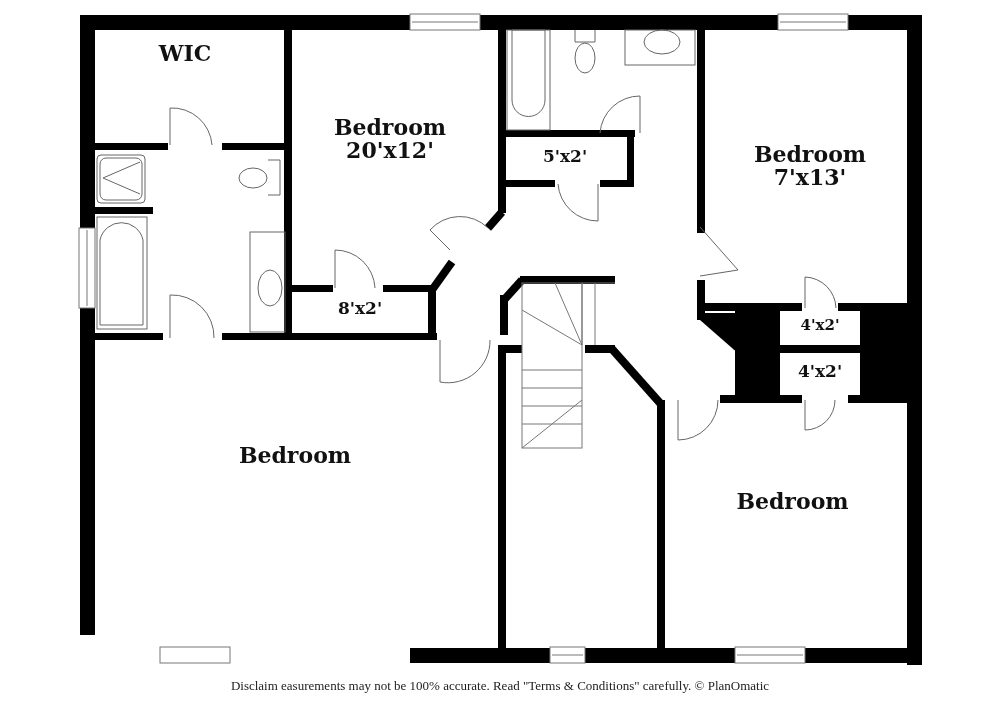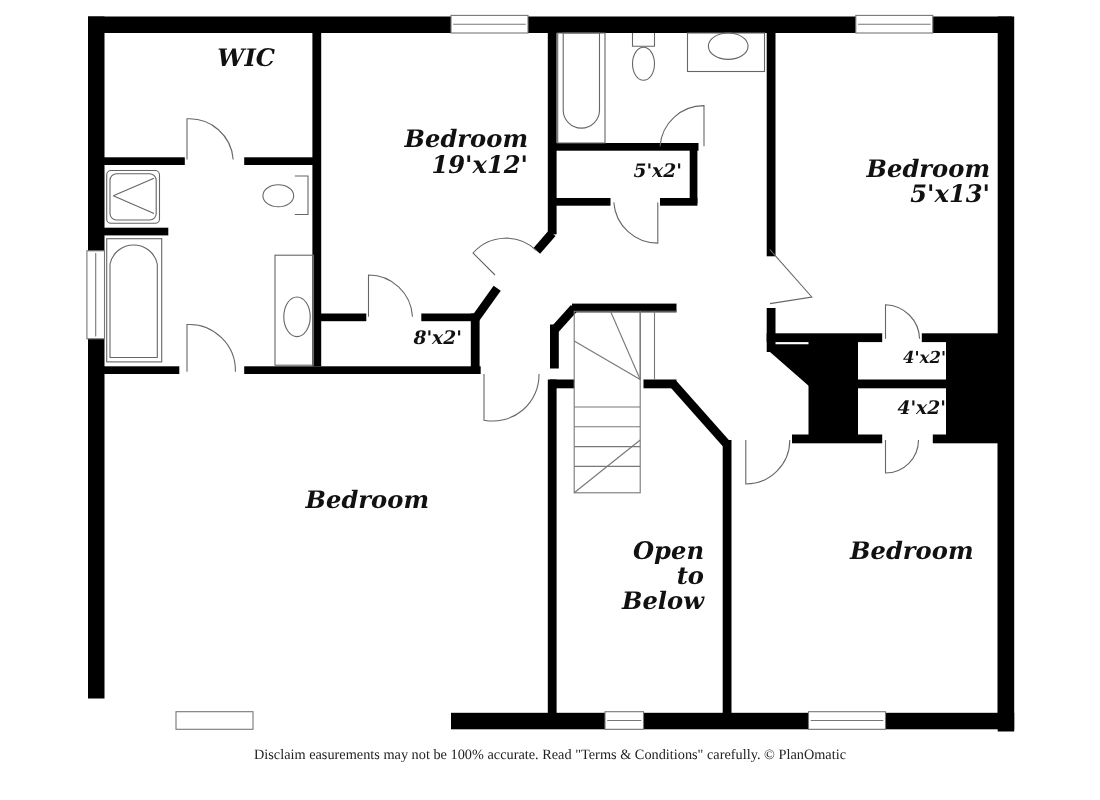--- a/index.html
+++ b/index.html
@@ -1,19 +1,19 @@
 <!DOCTYPE html>
 <html><head>
 <meta charset="utf-8">
 <style>
   html, body { margin:0; padding:0; background:#ffffff; }
   body { width:1000px; height:727px; position:relative; overflow:hidden; font-family:"DejaVu Serif", serif; }
   .plan { position:absolute; left:0; top:0; width:1000px; height:727px; }
   .wall { position:absolute; background:#000; }
-  .label { position:absolute; text-align:right; font-weight:bold; color:#111; line-height:1.05; font-family:"DejaVu Serif", serif;font-style:italic; }
+  .label { position:absolute; text-align:center; font-weight:bold; color:#111; line-height:1.05; font-family:"DejaVu Serif", serif; }
   .label span { display:block; }
   .lg { font-size:22px; }
   .md { font-size:17px; }
   .sm { font-size:15px; }
   .disclaimer { position:absolute; left:0; width:1000px; top:678px; text-align:center; font-size:13px; color:#222; font-family:"Liberation Serif", serif; }
   svg.fx { position:absolute; left:0; top:0; }
 </style>
 </head>
 <body>
 
@@ -128,44 +128,39 @@
       <rect x="625" y="30" width="70" height="35"></rect>
       <ellipse cx="662" cy="42" rx="18" ry="12"></ellipse>
     </g>
   </svg>
 
   <div class="label lg" style="left:120px;top:42px;width:130px;">
     <span>WIC</span>
   </div>
   <div class="label lg" style="left:300px;top:116px;width:180px;">
     <span>Bedroom</span>
-    <span>19'x12'</span>
+    <span>20'x12'</span>
   </div>
   <div class="label md" style="left:300px;top:300px;width:120px;">
     <span>8'x2'</span>
   </div>
   <div class="label md" style="left:510px;top:148px;width:110px;">
     <span>5'x2'</span>
   </div>
   <div class="label lg" style="left:720px;top:143px;width:180px;">
     <span>Bedroom</span>
-    <span>5'x13'</span>
+    <span>7'x13'</span>
   </div>
   <div class="label sm" style="left:780px;top:318px;width:80px;">
     <span>4'x2'</span>
   </div>
   <div class="label md" style="left:780px;top:363px;width:80px;">
     <span>4'x2'</span>
   </div>
   <div class="label lg" style="left:200px;top:444px;width:190px;">
     <span>Bedroom</span>
   </div>
-  <div class="label lg" style="left:515px;top:490px;width:125px;">
-    <span>Open</span>
-    <span>to</span>
-    <span>Below</span>
-  </div>
   <div class="label lg" style="left:700px;top:490px;width:185px;">
     <span>Bedroom</span>
   </div>
 </div>
 
 <div class="disclaimer">Disclaim    easurements may not be 100% accurate. Read "Terms &amp; Conditions" carefully. © PlanOmatic</div>
 
 </body></html>

